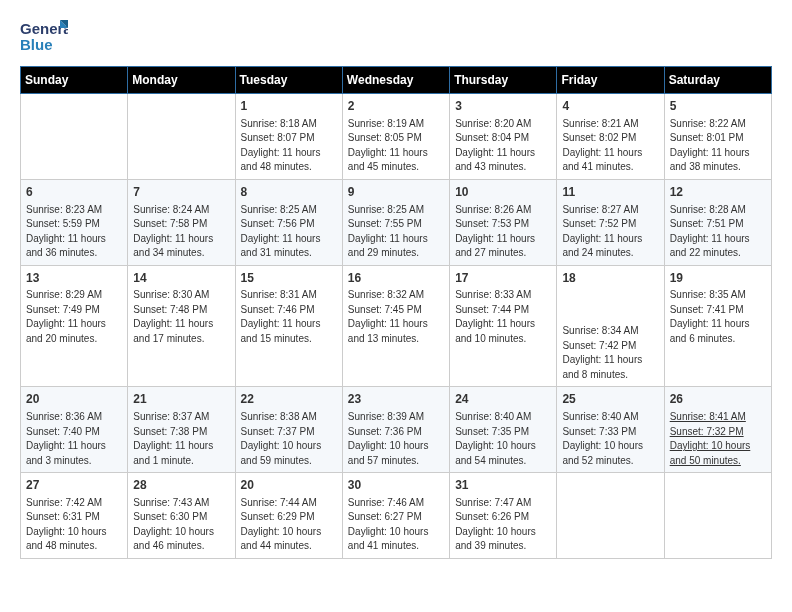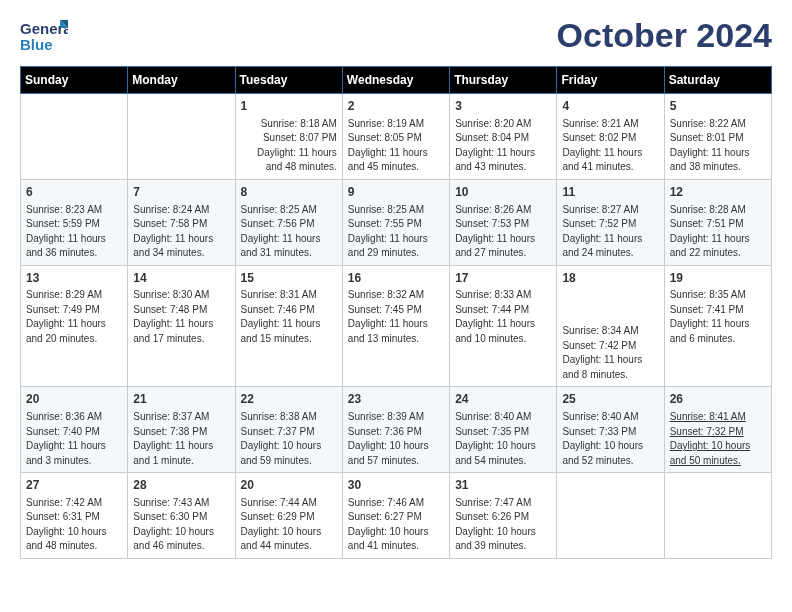--- a/index.html
+++ b/index.html
@@ -83,21 +83,20 @@
 <div class="header-row">
   <div class="logo">
   <svg width="48" height="42" viewBox="0 0 48 42">
     <text x="0" y="18" font-size="15" font-weight="bold" fill="#2c3e6b" font-family="Arial">General</text>
     <text x="0" y="34" font-size="15" font-weight="bold" fill="#2980b9" font-family="Arial">Blue</text>
     <polygon points="40,4 48,12 40,12" fill="#2980b9"></polygon>
     <polygon points="40,4 48,4 48,12" fill="#1a5f8a"></polygon>
   </svg>
 </div>
   <div class="title-section">
-    <div class="month-title">October 2024</div>
   </div>
 </div>
 
 <table class="calendar">
   <thead>
     <tr>
       <th>Sunday</th>
       <th>Monday</th>
       <th>Tuesday</th>
       <th>Wednesday</th>
@@ -105,21 +104,21 @@
       <th>Friday</th>
       <th>Saturday</th>
     </tr>
   </thead>
   <tbody id="calendar-body">
   <tr>
         <td class="empty">&nbsp;</td>
         <td class="empty">&nbsp;</td>
         <td>
           <span class="day-num">1</span>
-          <div class="cell-content" style="white-space: pre-line; text-align: right;">Sunrise: 8:18 AM
+          <div class="cell-content" style="white-space: pre-line;">Sunrise: 8:18 AM
 Sunset: 8:07 PM
 Daylight: 11 hours and 48 minutes.</div>
         </td>
         <td>
           <span class="day-num">2</span>
           <div class="cell-content" style="white-space: pre-line;">Sunrise: 8:19 AM
 Sunset: 8:05 PM
 Daylight: 11 hours and 45 minutes.</div>
         </td>
         <td>

